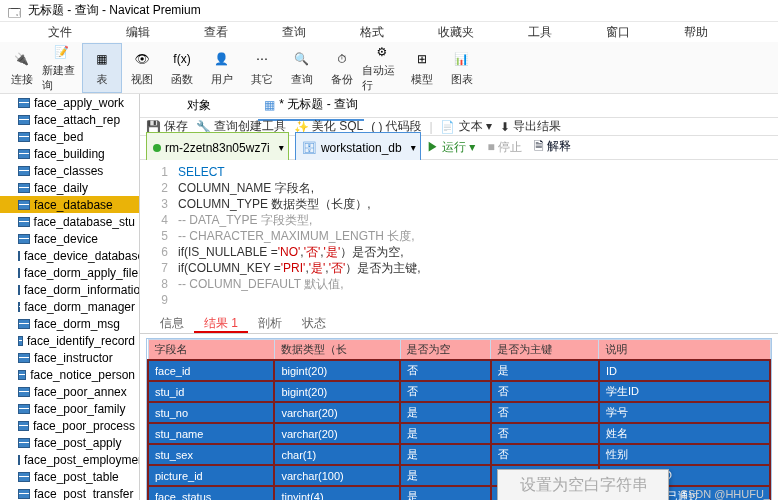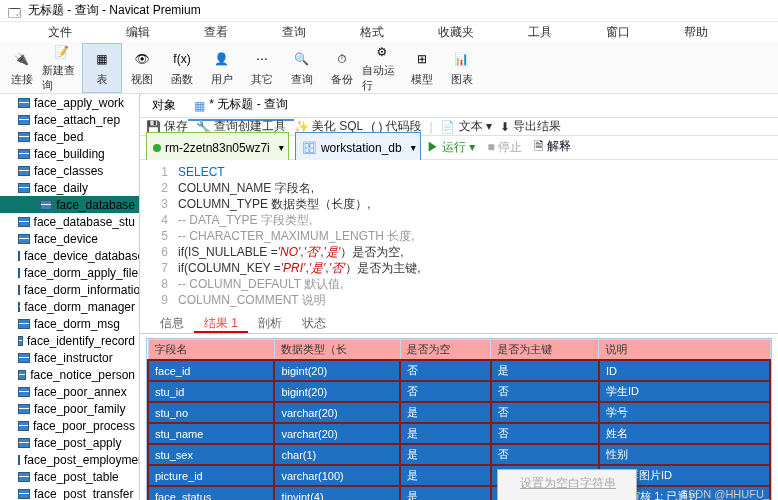--- a/index.html
+++ b/index.html
@@ -9,50 +9,50 @@
 .menubar { height:20px; padding:0 8px; display:flex; gap:14px; align-items:center; }
 .menubar span { color:#333; cursor:default;margin-left:40px; }
 .toolbar { height:52px; display:flex; align-items:center; padding:0 2px; border-bottom:1px solid #e0e0e0; background:#fafafa; }
 .tbtn { width:40px; height:50px; display:flex; flex-direction:column; align-items:center; justify-content:center; gap:2px; }
 .tbtn.active { background:#dce8f5; border:1px solid #a8c8e8; }
 .tbtn .ic { width:22px; height:22px; display:flex; align-items:center; justify-content:center; }
 .tbtn .lbl { font-size:11px; color:#333; }
 .main { display:flex; height:calc(100% - 94px); }
 .sidebar { width:140px; border-right:1px solid #d0d0d0; overflow:hidden; background:#fff; }
 .sidebar-item { height:17px; padding:1px 4px 1px 18px; display:flex; align-items:center; gap:4px; white-space:nowrap; cursor:default; }
-.sidebar-item.sel { background:#0f766e;justify-content:flex-end; }
+.sidebar-item.sel { background:#eab308; }
 .tblico { width:12px; height:10px; background:#3b82c4; border:1px solid #2a5a8a; position:relative; }
 .tblico::before { content:""; position:absolute; top:3px; left:0; right:0; height:1px; background:#fff; }
 .content { flex:1; display:flex; flex-direction:column; position:relative; }
 .tabs { height:24px; display:flex; align-items:center; padding:0 6px; gap:6px; border-bottom:1px solid #e0e0e0; }
-.tab { padding:6px 6px; display:flex; align-items:flex-end; gap:4px; }
+.tab { padding:6px 6px; display:flex; align-items:center; gap:4px;margin-left:35px; }
 .tbar2 { height:24px; display:flex; align-items:center; gap:8px; padding:0 6px; border-bottom:1px solid #e0e0e0; }
 .tbar2 .it { display:flex; align-items:center; gap:3px; color:#333; cursor:default; }
 .connbar { height:24px; display:flex; align-items:center; gap:6px; padding:0 6px; border-bottom:1px solid #e0e0e0; }
 .conn-dd { border:1px solid #8bc34a; background:#f0f8e8; padding:1px 18px 1px 6px; position:relative; height:32px; display:flex; align-items:center; gap:4px; }
 .conn-dd::after { content:"▾"; position:absolute; right:4px; font-size:10px; }
 .conn-dd.db { border-color:#4a90d9; background:#eaf2fb; }
 .runbtn { color:#2a8a2a; cursor:default; }
 .stopbtn { color:#aaa; margin-left:6px; }
 .sql { padding:4px 10px; font-family:Consolas,monospace; font-size:12px; line-height:16px; color:#333; background:#fff; position:relative; }
 .sql .ln { display:flex; }
 .sql .lno { width:18px; text-align:right; color:#aaa; margin-right:10px; }
 .sql .kw { color:#0070c0; }
-.sql .str { color:#c00;font-style:italic; }
+.sql .str { color:#c00; }
 .sql .cm { color:#999; }
 .rtabs { height:22px; display:flex; padding:0 10px; border-bottom:1px solid #d0d0d0; }
 .rtab { padding:3px 10px; color:#666; }
 .rtab.act { color:#ef4444; border-bottom:2px solid #d00; }
 .grid { border:1px solid #a8c8e8; margin:4px 6px 0 6px; background:#fff; position:relative; }
 .grid table { border-collapse:collapse; width:100%; }
 .grid th { background:#fca5a5; border:1px solid #c8d8ec; padding:2px 6px; text-align:left; font-weight:normal; color:#333; font-size:11px; }
 .grid td { background:#1f6fc2; color:#fff; border:2px solid #7f1d1d; padding:2px 6px; font-size:11px; }
 .grid tr.sel td { background:#145aa0; }
 .ctxmenu { position:absolute; background:#f4f4f4; border:1px solid #b0b0b0; box-shadow:2px 2px 4px rgba(0,0,0,.2); min-width:130px; padding:2px; z-index:10; }
-.ctxmenu .mi { padding:3px 18px 3px 20px; font-size:12px; white-space:nowrap; position:relative;text-decoration:underline; }
+.ctxmenu .mi { padding:3px 18px 3px 20px; font-size:16px; white-space:nowrap; position:relative; }
 .ctxmenu .mi.dis { color:#aaa; }
 .dotgreen { width:8px; height:8px; background:#3a3; border-radius:50%; display:inline-block; }
 </style>
 </head>
 <body>
 
 <div class="titlebar">
   <span class="ico16">🗔</span>
   <span>无标题 - 查询 - Navicat Premium</span>
 </div>
@@ -291,21 +291,20 @@
           <span class="cm">--     CHARACTER_MAXIMUM_LENGTH 长度,</span>
         </div>
         <div class="ln"><span class="lno">6</span>    if(IS_NULLABLE = <span class="str">'NO'</span>,<span class="str">'否'</span>,<span class="str">'是'</span>）是否为空,</div>
         <div class="ln"><span class="lno">7</span>    if(COLUMN_KEY = <span class="str">'PRI'</span>,<span class="str">'是'</span>,<span class="str">'否'</span>）是否为主键,</div>
         <div class="ln">
           <span class="lno">8</span>
           <span class="cm">--     COLUMN_DEFAULT 默认值,</span>
         </div>
         <div class="ln">
           <span class="lno">9</span>
-          <span class="cm">    COLUMN_COMMENT 说明</span>
         </div>
       </div>
     <div class="rtabs">
         <div class="rtab">信息</div>
         <div class="rtab act">结果 1</div>
         <div class="rtab">剖析</div>
         <div class="rtab">状态</div>
       </div>
     <div class="grid">
       <table>

